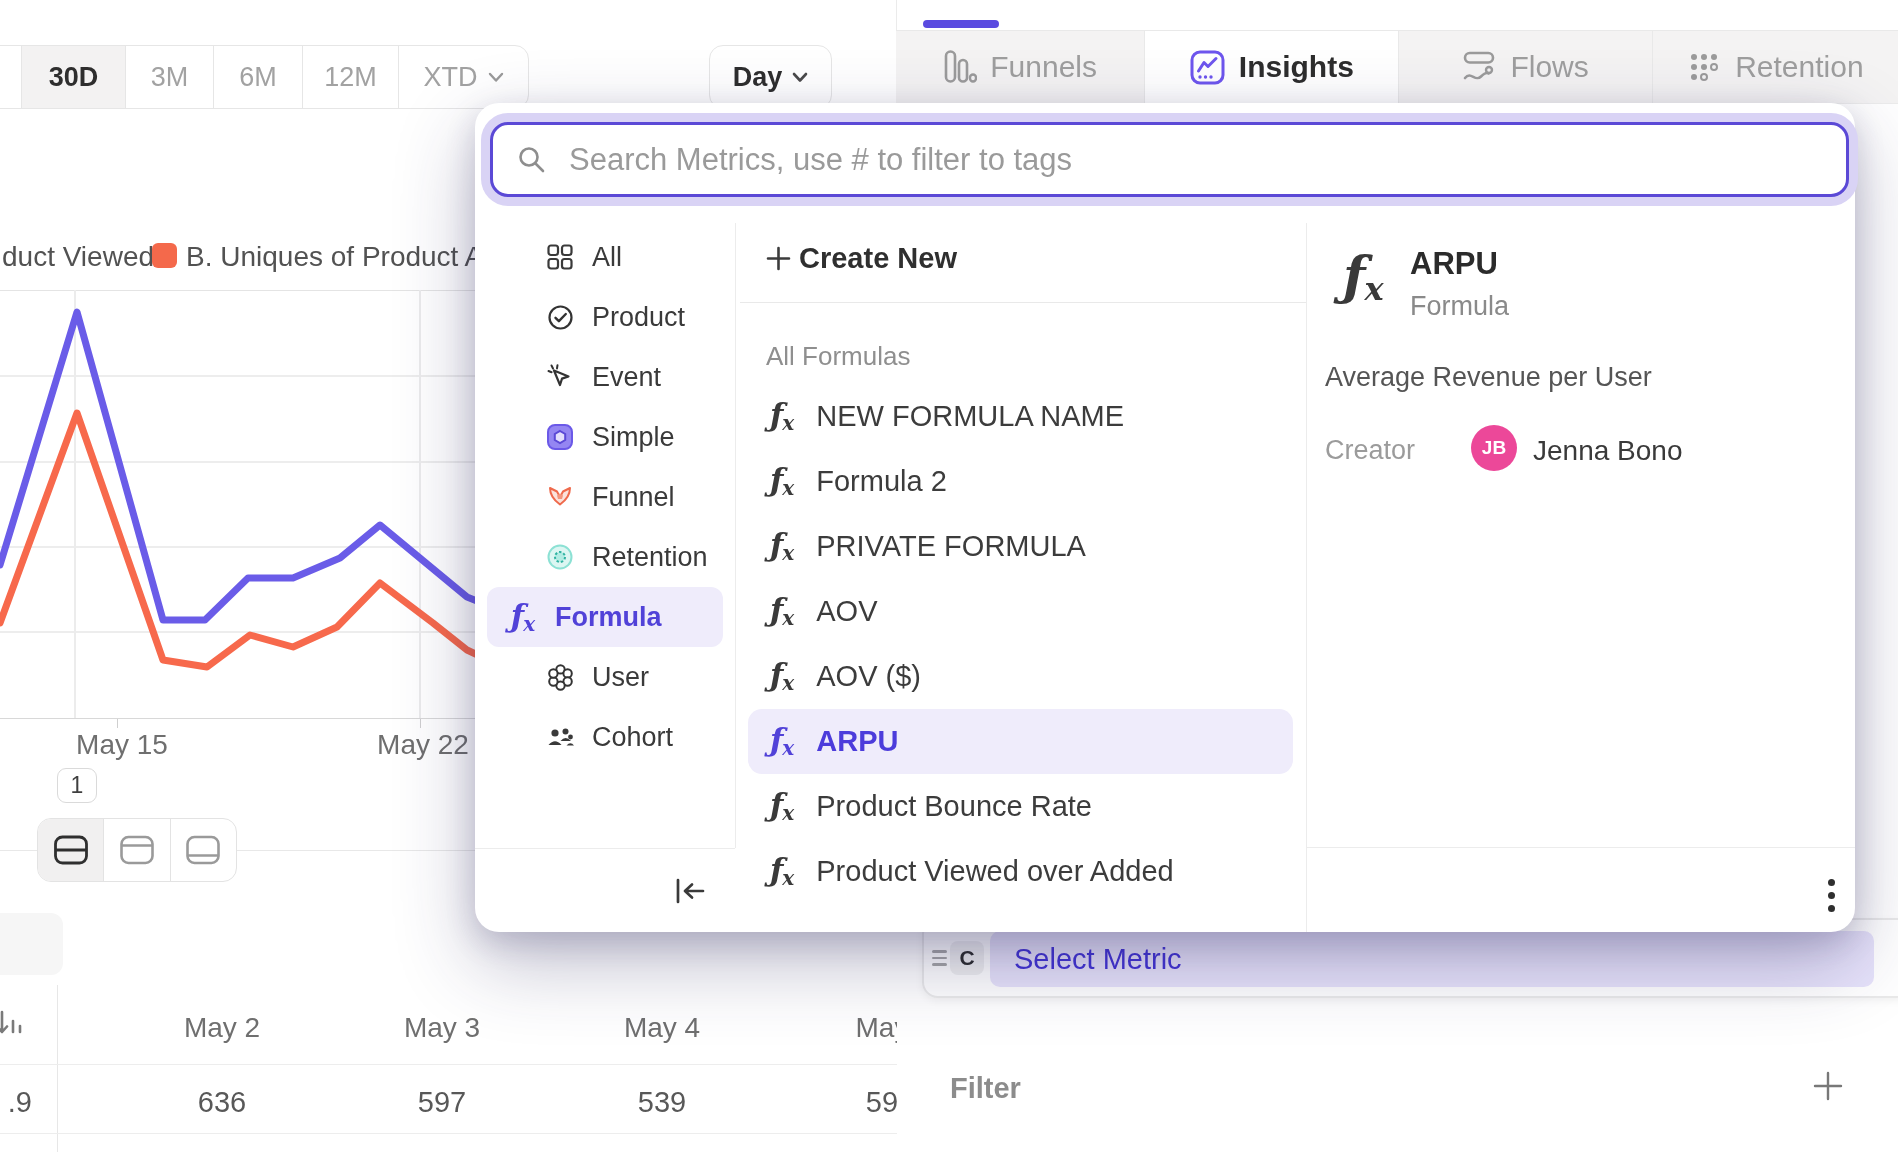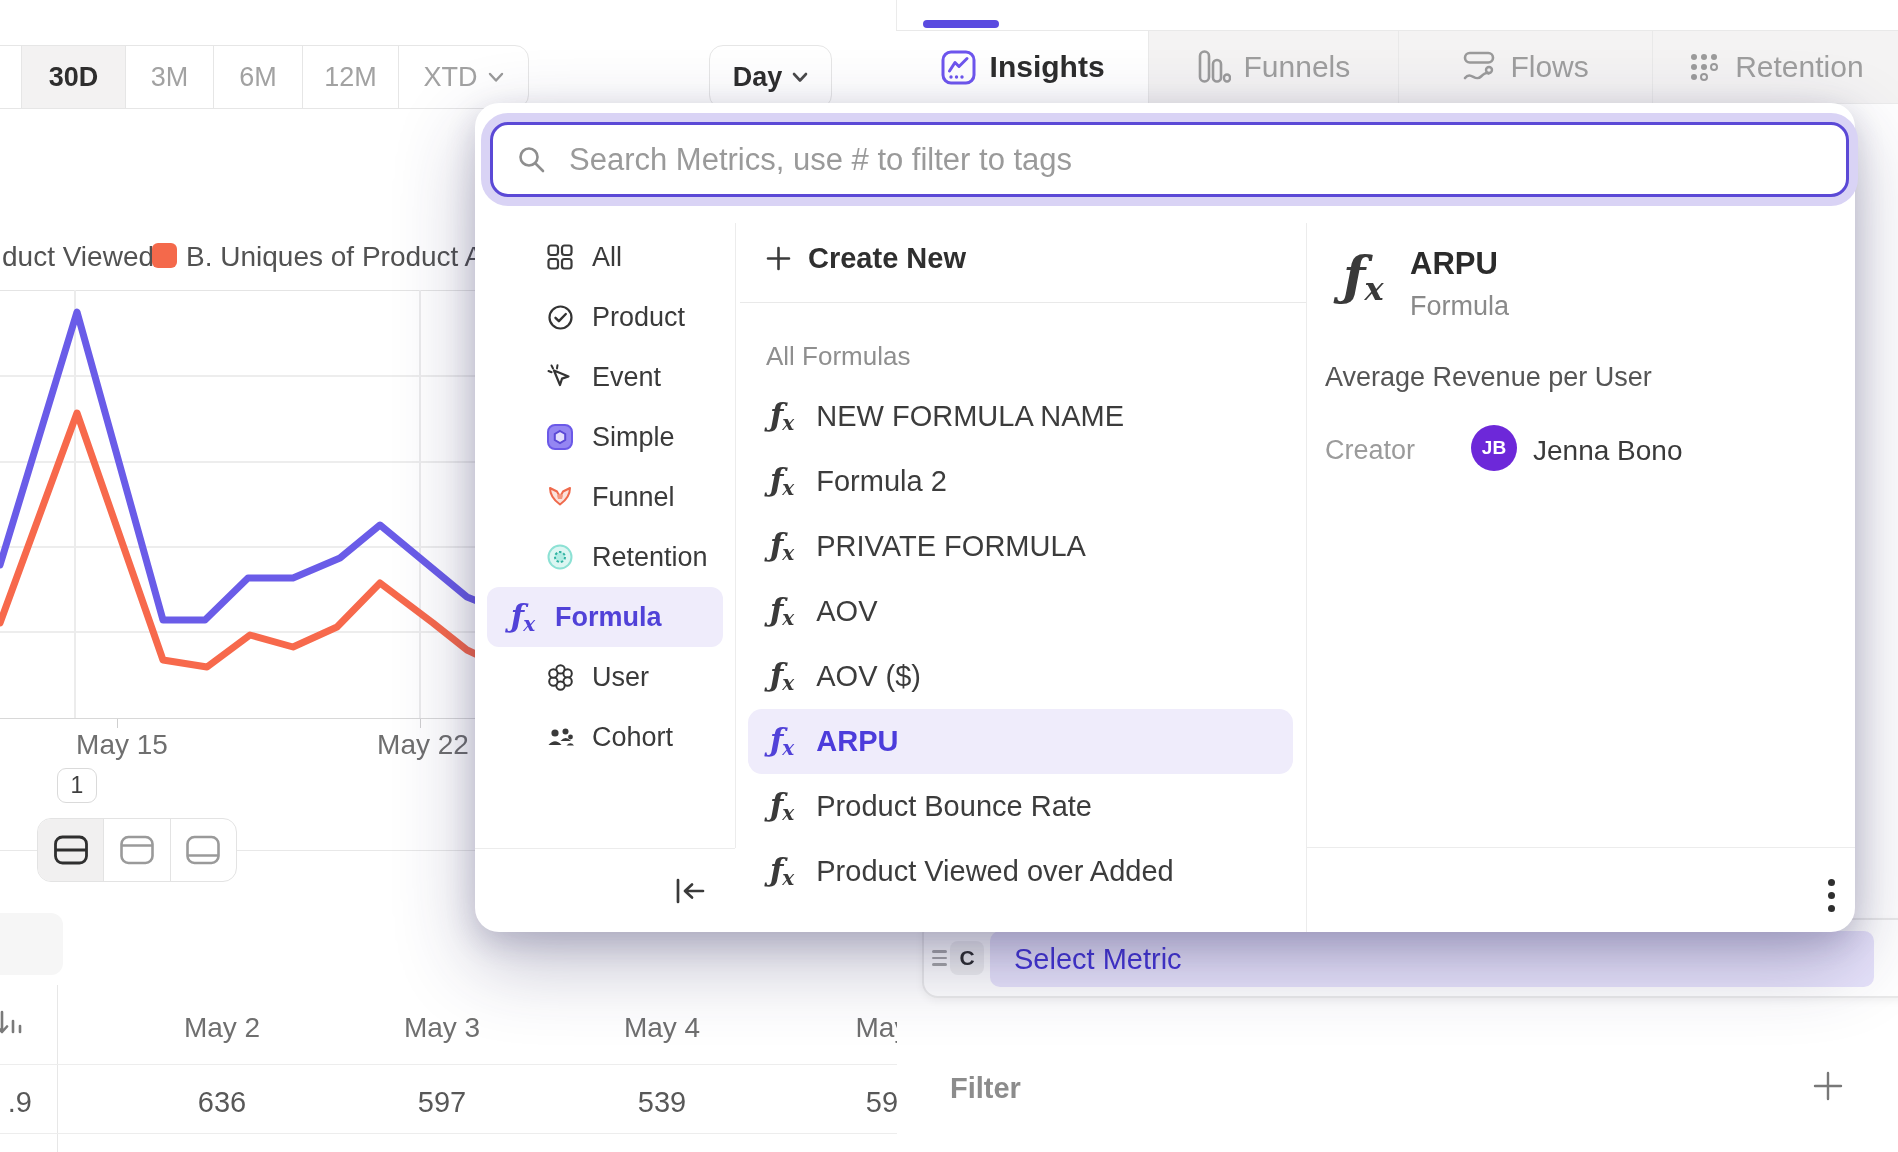--- a/index.html
+++ b/index.html
@@ -81,21 +81,21 @@
   .cat-list{left:0;top:124px;width:260px;}
   .cat-item{height:60px;display:flex;align-items:center;padding-left:33px;gap:17px;font-size:27px;
             font-weight:500;color:#3a3a3a;box-sizing:border-box;margin-left:37px;}
   .cat-item .ic{width:30px;display:flex;justify-content:center;flex:none;}
   .cat-selected{background:#efecfb;border-radius:12px;margin:0 12px 0 12px;padding-left:21px;
                 color:#5142d8;font-weight:600;}
   .fx{font-family:"DejaVu Serif",serif;font-style:italic;font-weight:600;color:#3a3a3a;line-height:1;}
   .fx .f{font-size:31px;}
   .fx .x{font-size:20px;vertical-align:-4px;margin-left:-1px;}
   .fx-purple{color:#5142d8;}
-  .create-row{left:290px;top:128px;height:55px;display:flex;align-items:center;gap:16px;
+  .create-row{left:290px;top:128px;height:55px;display:flex;align-items:center;gap:7px;
               font-size:29px;font-weight:600;color:#2f2f2f;}
   .mid-hdiv{left:265px;top:199px;width:566px;border-top:1px solid #e9e9e9;}
   .section-title{left:291px;top:238px;font-size:26px;font-weight:500;color:#8f8f8f;}
   .formula-list{left:265px;top:281px;width:566px;}
   .formula-item{height:65px;display:flex;align-items:center;padding-left:30px;gap:22px;font-size:29px;
                 font-weight:500;color:#3c3c3c;box-sizing:border-box;}
   .formula-selected{background:#efecfb;border-radius:14px;margin:0 13px 0 8px;padding-left:22px;
                     color:#4c3cdb;font-weight:600;}
   .detail-fx{left:868px;top:147px;}
   .detail-fx .f{font-size:52px;}
@@ -207,37 +207,37 @@
     <span>Day</span>
     <svg width="16" height="11">
       <path d="M2 2 L8 8.5 L14 2" fill="none" stroke="#4a4a4a" stroke-width="2.6" stroke-linecap="round" stroke-linejoin="round"></path>
     </svg>
   </div>
 
   <div class="abs panel-vdiv"></div>
   <div class="abs nav-pill" style="background:#5b4be0;"></div>
 
   <div class="abs tab-strip">
+    <div class="tab" style="width:249px;">
+      <svg width="34" height="37">
+        <rect x="3" y="2.5" width="9" height="30" rx="4.5" fill="none" stroke="#9b9b9b" stroke-width="2.6"></rect>
+        <rect x="16" y="11" width="8" height="21.5" rx="4" fill="none" stroke="#9b9b9b" stroke-width="2.6"></rect>
+        <rect x="27" y="25.5" width="6" height="7" rx="3" fill="none" stroke="#9b9b9b" stroke-width="2.4"></rect>
+      </svg>
+      <span>Funnels</span>
+    </div>
     <div class="tab tab-active" style="width:253px;">
       <svg width="37" height="37">
         <rect x="3" y="3" width="31" height="31" rx="8" fill="none" stroke="#6e56ee" stroke-width="3"></rect>
         <polyline points="9.5,22 15,13.5 19,17.5 27,9.5" fill="none" stroke="#6e56ee" stroke-width="3" stroke-linecap="round" stroke-linejoin="round"></polyline>
         <circle cx="11" cy="28" r="1.7" fill="#6e56ee"></circle>
           <circle cx="16.5" cy="28" r="1.7" fill="#6e56ee"></circle>
           <circle cx="22" cy="28" r="1.7" fill="#6e56ee"></circle>
       </svg>
       <span>Insights</span>
-    </div>
-    <div class="tab" style="width:249px;">
-      <svg width="34" height="37">
-        <rect x="3" y="2.5" width="9" height="30" rx="4.5" fill="none" stroke="#9b9b9b" stroke-width="2.6"></rect>
-        <rect x="16" y="11" width="8" height="21.5" rx="4" fill="none" stroke="#9b9b9b" stroke-width="2.6"></rect>
-        <rect x="27" y="25.5" width="6" height="7" rx="3" fill="none" stroke="#9b9b9b" stroke-width="2.4"></rect>
-      </svg>
-      <span>Funnels</span>
     </div>
     <div class="tab" style="width:254px;">
       <svg width="36" height="36">
         <rect x="4" y="4" width="28" height="9.5" rx="4.75" fill="none" stroke="#9b9b9b" stroke-width="2.6"></rect>
         <path d="M4 29 C10 21.5 14 33.5 20 27.5 C23 24.5 25.5 23 27.5 24.5" fill="none" stroke="#9b9b9b" stroke-width="2.6" stroke-linecap="round"></path>
         <circle cx="28" cy="21" r="3" fill="none" stroke="#9b9b9b" stroke-width="2.4"></circle>
       </svg>
       <span>Flows</span>
     </div>
     <div class="tab" style="width:246px;">
@@ -426,21 +426,21 @@
         <span class="fx"><span class="f">ƒ</span><span class="x">x</span></span>
         <span>Product Viewed over Added</span>
       </div>
     </div>
 
     <span class="abs fx detail-fx"><span class="f">ƒ</span><span class="x">x</span></span>
     <div class="abs detail-title">ARPU</div>
     <div class="abs detail-type">Formula</div>
     <div class="abs detail-desc">Average Revenue per User</div>
     <div class="abs creator-label">Creator</div>
-    <div class="abs avatar" style="background:#6d28d9;">JB</div>
+    <div class="abs avatar" style="background:#ec4899;">JB</div>
     <div class="abs creator-name">Jenna Bono</div>
 
     <svg class="abs collapse-btn" width="38" height="32">
       <path d="M7 5 V27 M32 16 H14 M14 16 l7 -6.5 M14 16 l7 6.5" fill="none" stroke="#3a3a3a" stroke-width="2.7" stroke-linecap="round" stroke-linejoin="round"></path>
     </svg>
     <div class="abs kebab">
         <div></div>
         <div></div>
         <div></div>
       </div>

